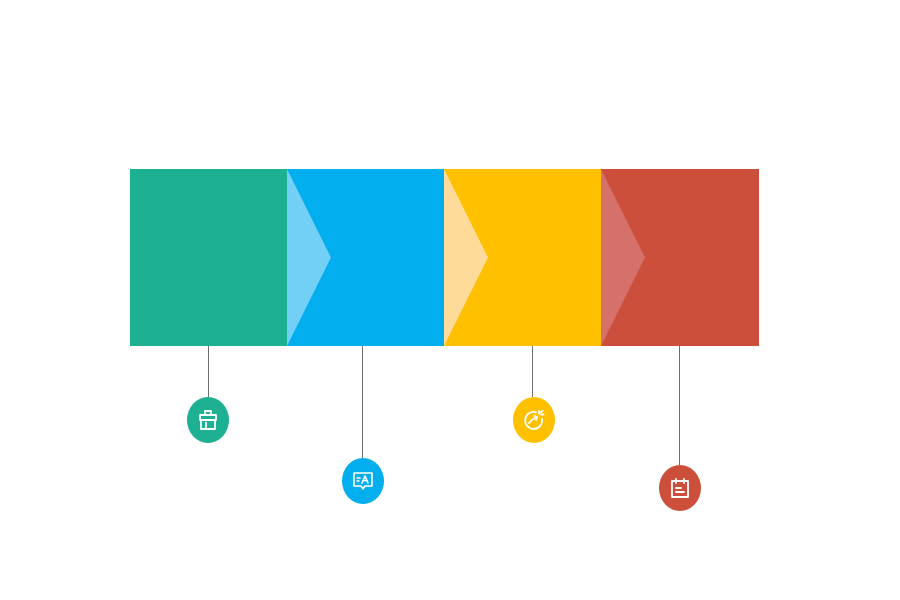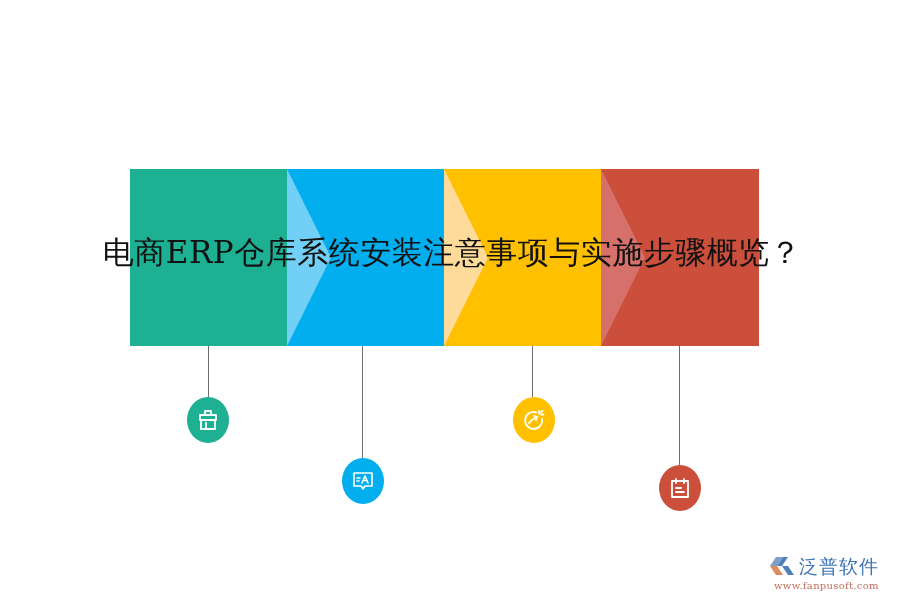--- a/index.html
+++ b/index.html
@@ -122,28 +122,15 @@
   <div class="node" style="left:659px; top:465px; background:#cc4f3b;">
     <svg viewBox="0 0 24 24" fill="none" stroke="#ffffff" stroke-width="1.8" stroke-linecap="round" stroke-linejoin="round">
       <rect x="4" y="5" width="16" height="16"></rect>
       <line x1="8" y1="3" x2="8" y2="7"></line>
       <line x1="16" y1="3" x2="16" y2="7"></line>
       <line x1="8" y1="12" x2="13" y2="12"></line>
       <line x1="8" y1="16" x2="16" y2="16"></line>
     </svg>
   </div>
 
-  <div class="title">电商ERP仓库系统安装注意事项与实施步骤概览？</div>
 
-  <div class="brand">
-    <div class="brand-top">
-      <svg class="brand-logo" viewBox="0 0 28 22">
-        <polygon points="2,11 8,2 15,2 9,11" fill="#7f9fc8"></polygon>
-        <polygon points="9,11 15,2 20,2 14,11" fill="#4f7fba"></polygon>
-        <polygon points="2,11 9,11 15,20 8,20" fill="#e08a5f"></polygon>
-        <polygon points="14,11 20,11 26,20 20,20" fill="#4f7fba"></polygon>
-      </svg>
-      <span class="brand-name">泛普软件</span>
-    </div>
-    <div class="brand-url">www.fanpusoft.com</div>
-  </div>
 
 </div>
 
 </body></html>

